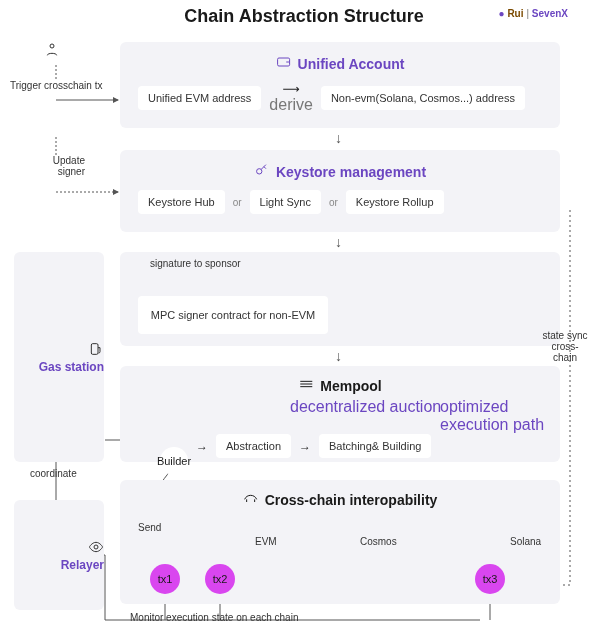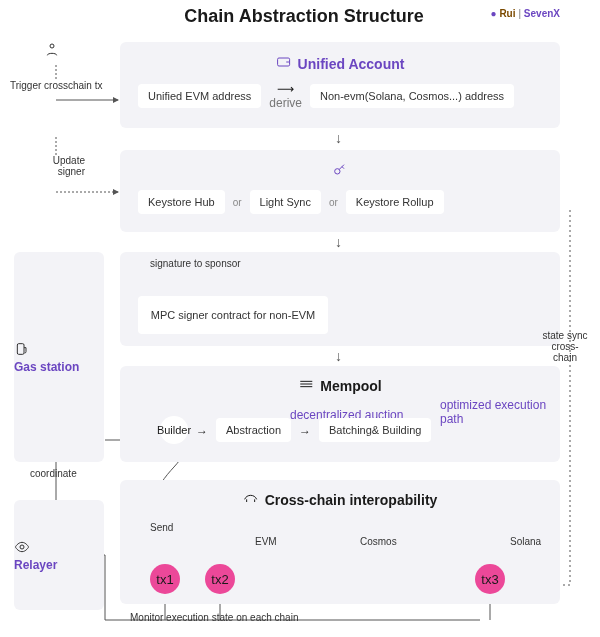--- a/index.html
+++ b/index.html
@@ -16,40 +16,40 @@
   .canvas { position: relative; width: 600px; height: 637px; }
   .title {
     position: absolute;
     top: 6px; left: 8px; right: 0;
     text-align: center;
     font-weight: 700;
     font-size: 18px;
   }
   .brand {
     position: absolute;
-    top: 8px; right: 40px;
+    top: 8px; right: 32px;
     font-size: 10px;
     color: #6b46c1;
     font-weight: 600;
     margin-left: 24px;
   }
   .brand .rui { color: #7b4a00; }
   .brand .sep { color: #aaa; }
 
   .panel {
     position: absolute;
     background: #f3f3f7;
     border-radius: 6px;
   }
   .side {
     background: #f3f3f7;
     border-radius: 6px;
     display: flex;
     flex-direction: column;
-    align-items: flex-start;
+    align-items: flex-end;
     justify-content: center;
     color: #5f5f6b;
     font-weight: 600;
   }
   .side.purple { color: #6b46c1; }
   .chip {
     background: #fff;
     border-radius: 4px;
     padding: 6px 10px;
     display: inline-flex;
@@ -71,42 +71,43 @@
     position: absolute;
     display: flex;
     gap: 8px;
     align-items: center;
   }
   .arrow-down {
     font-size: 14px;
     color: #555;
   }
   .tiny {
-    font-size: 12px;
+    font-size: 16px;
     color: #6b46c1;
   }
   .tiny.grey { color: #777; }
   .or { font-size: 10px; color: #888; }
   .circle {
     width: 28px; height: 28px;
     border-radius: 50%;
     background: #fff;
     display: flex;
     align-items: center;
     justify-content: center;
     font-size: 11px;
+    margin-top: 31px;
   }
   .txcircle {
     width: 30px; height: 30px;
     border-radius: 50%;
-    background: #ec4899;
-    display: flex;
-    align-items: center;
-    justify-content: center;
-    font-size: 13px;
+    background: #d946ef;
+    display: flex;
+    align-items: center;
+    justify-content: center;
+    font-size: 11px;
   }
   .small-label {
     font-size: 10px;
     color: #333;
   }
   svg.connector { position: absolute; top:0; left:0; overflow: visible; }
   .icon svg { width:16px; height:16px; stroke:#333; fill:none; stroke-width:1.5; }
   .heading .icon svg { stroke:#6b46c1; }
   .heading.dark .icon svg { stroke:#1a1a1a; }
 </style>
@@ -184,20 +185,21 @@
   </div>
 
   <div style="position:absolute;left:335px;top:130px" class="arrow-down">↓</div>
 
   <div class="panel" style="left:120px;top:150px;width:440px;height:82px">
     <div class="chip heading" style="position:absolute;left:50%;top:6px;transform:translateX(-50%)">
       <span class="icon"><svg viewBox="0 0 24 24">
             <circle cx="8" cy="14" r="4"></circle>
             <path d="M11 11l7-7M15 7l3 3"></path>
           </svg></span>
+      <span>Keystore management</span>
     </div>
     <div class="row" style="left:18px;top:40px">
       <div class="chip">Keystore Hub</div>
       <span class="or">or</span>
       <div class="chip">Light Sync</div>
       <span class="or">or</span>
       <div class="chip">Keystore Rollup</div>
     </div>
   </div>
 
@@ -220,21 +222,21 @@
 
   <div style="position:absolute;left:335px;top:348px" class="arrow-down">↓</div>
 
   <div class="panel" style="left:120px;top:366px;width:440px;height:96px">
     <div class="chip heading dark" style="position:absolute;left:50%;top:4px;transform:translateX(-50%)">
       <span class="icon"><svg viewBox="0 0 24 24">
             <path d="M3 8h18M3 12h18M3 16h18"></path>
           </svg></span>
       <span>Mempool</span>
     </div>
-    <div class="tiny" style="position:absolute;left:170px;top:42px">decentralized auction</div>
+    <div class="tiny" style="position:absolute;left:170px;top:32px">decentralized auction</div>
     <div class="tiny" style="position:absolute;left:320px;top:32px">optimized execution path</div>
     <div class="row" style="left:40px;top:50px">
       <div class="circle">Builder</div>
       <span>→</span>
       <div class="chip">Abstraction</div>
       <span>→</span>
       <div class="chip">Batching&amp; Building</div>
     </div>
   </div>
 
@@ -248,21 +250,21 @@
     <span>Relayer</span>
   </div>
 
   <div class="panel" style="left:120px;top:480px;width:440px;height:124px">
     <div class="chip heading dark" style="position:absolute;left:50%;top:4px;transform:translateX(-50%)">
       <span class="icon"><svg viewBox="0 0 24 24">
             <path d="M3 14c3-8 15-8 18 0M6 14v4M18 14v4"></path>
           </svg></span>
       <span>Cross-chain interopability</span>
     </div>
-    <div class="small-label" style="position:absolute;left:30px;top:42px">Send</div>
+    <div class="small-label" style="position:absolute;left:18px;top:42px">Send</div>
     <div class="small-label" style="position:absolute;left:135px;top:56px">EVM</div>
     <div class="small-label" style="position:absolute;left:240px;top:56px">Cosmos</div>
     <div class="small-label" style="position:absolute;left:390px;top:56px">Solana</div>
     <div class="txcircle" style="position:absolute;left:30px;top:84px">tx1</div>
     <div class="txcircle" style="position:absolute;left:85px;top:84px">tx2</div>
     <div class="txcircle" style="position:absolute;left:355px;top:84px">tx3</div>
   </div>
 
   <div style="position:absolute;left:540px;top:330px;width:50px;text-align:center" class="small-label">state sync cross-chain</div>
 

